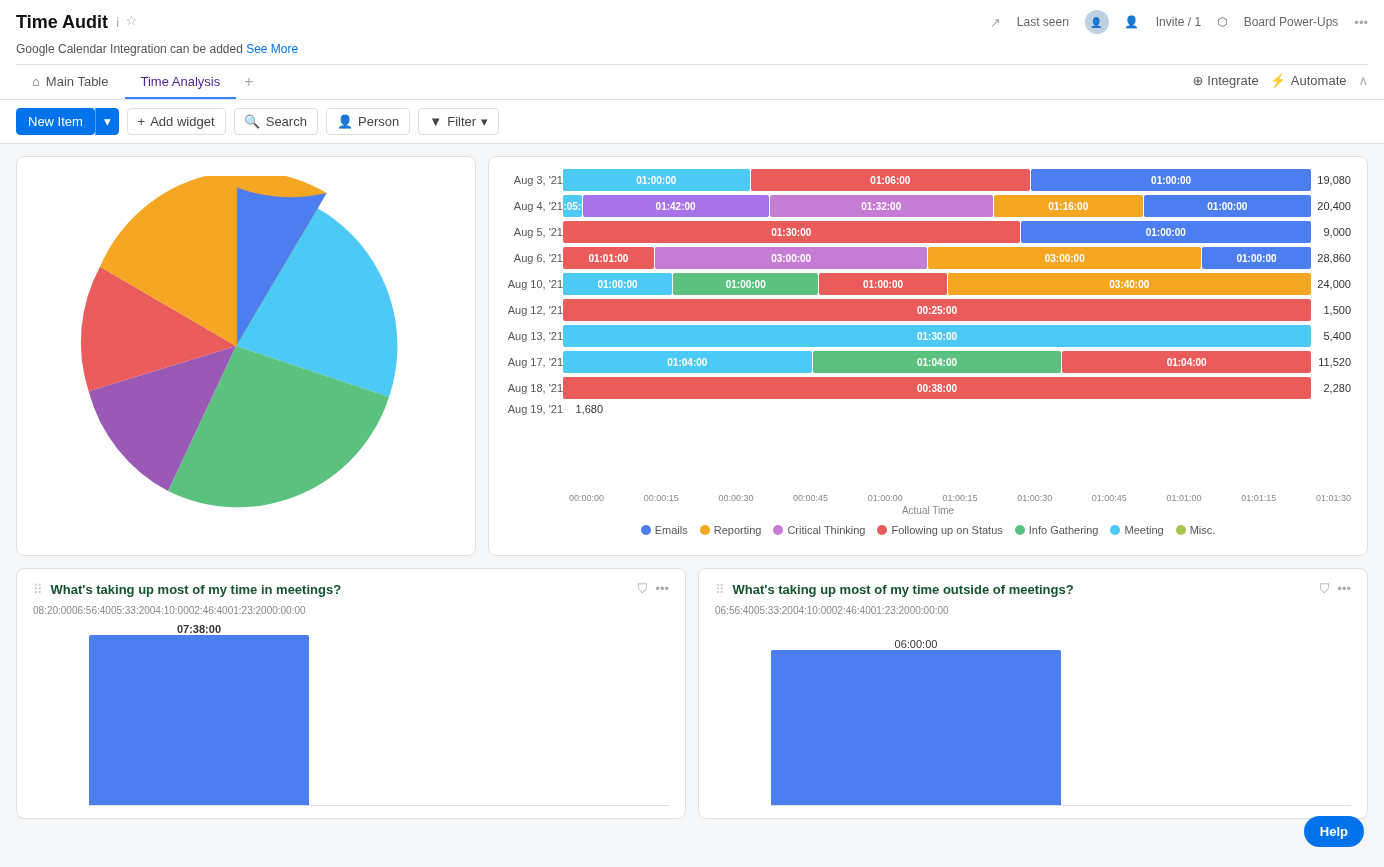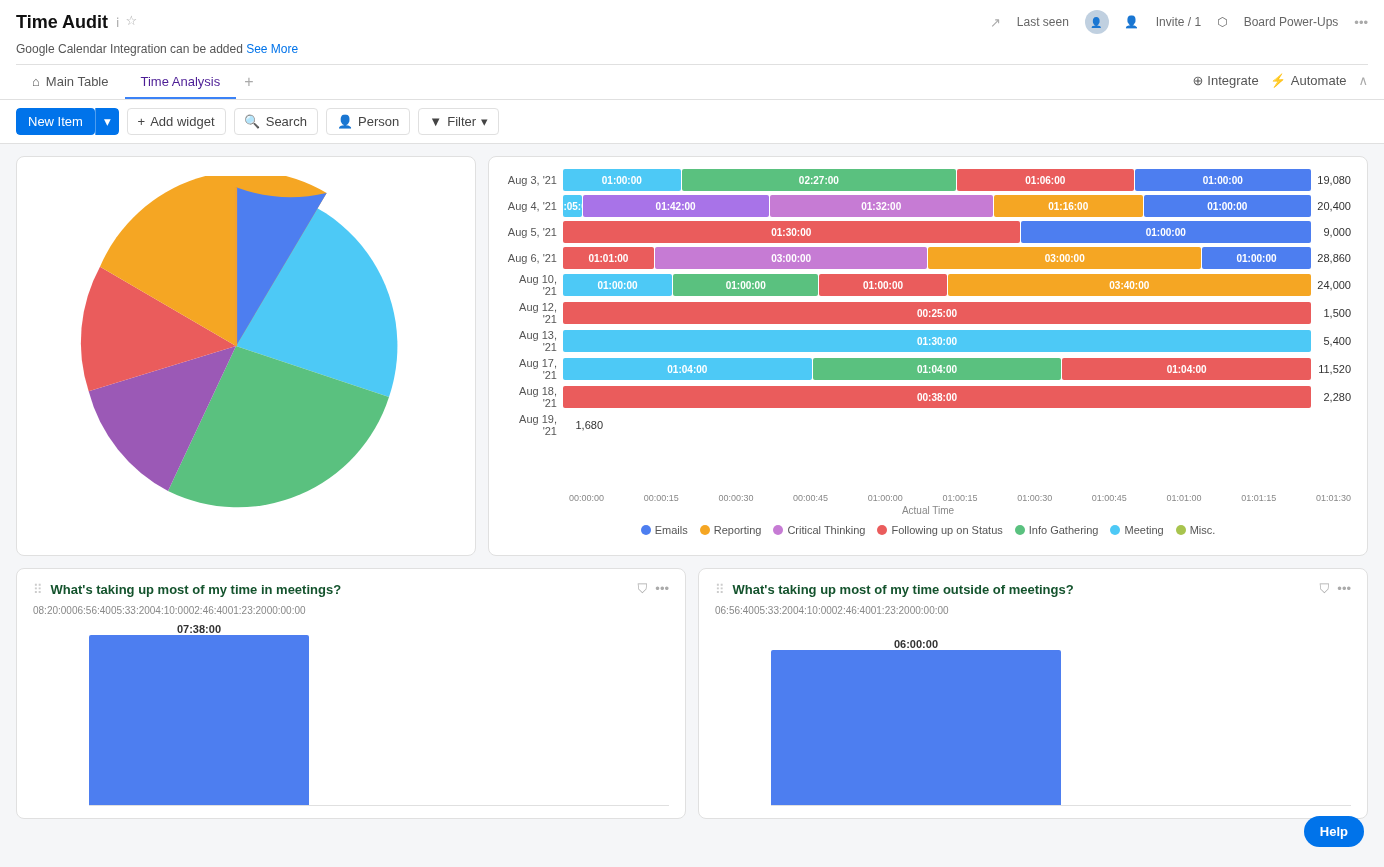--- a/index.html
+++ b/index.html
@@ -37,21 +37,21 @@
     .top-section { display: flex; gap: 12px; height: 400px; }
     .pie-card { background: #fff; border-radius: 8px; border: 1px solid #e0e0e0; width: 460px; flex-shrink: 0; display: flex; align-items: center; justify-content: center; }
     .pie-wrapper { position: relative; width: 360px; height: 360px; }
 
     
     .bar-chart-card { background: #fff; border-radius: 8px; border: 1px solid #e0e0e0; flex: 1; padding: 12px 16px 8px; overflow: hidden; }
 
     
     .gantt-container { height: 320px; overflow-y: auto; }
     .gantt-row { display: flex; align-items: center; margin-bottom: 4px; }
-    .gantt-label { width: 58px; font-size: 11px; color: #555; text-align: right; padding-right: 6px; flex-shrink: 0; }
+    .gantt-label { width: 58px; font-size: 11px; color: #555; text-align: right; flex-shrink: 0; }
     .gantt-bars { flex: 1; display: flex; gap: 1px; height: 22px; }
     .gantt-bar { height: 100%; border-radius: 2px; display: flex; align-items: center; justify-content: center; font-size: 10px; color: #fff; font-weight: 600; overflow: hidden; white-space: nowrap; }
     .gantt-value { width: 40px; font-size: 11px; color: #333; text-align: right; padding-left: 6px; flex-shrink: 0; }
     .gantt-axis { display: flex; padding-left: 64px; margin-top: 4px; }
     .gantt-axis-labels { display: flex; justify-content: space-between; flex: 1; font-size: 9px; color: #888; }
 
     
     .legend { display: flex; gap: 12px; justify-content: center; margin-top: 8px; flex-wrap: wrap; }
     .legend-item { display: flex; align-items: center; gap: 4px; font-size: 11px; color: #555; }
     .legend-dot { width: 10px; height: 10px; border-radius: 50%; }
@@ -172,21 +172,20 @@
         </svg>
       </div>
     </div>
 
     <div class="bar-chart-card">
       <div class="gantt-container" id="gantt-rows">
       <div class="gantt-row">
             <div class="gantt-label">Aug 3, '21</div>
             <div class="gantt-bars">
               <div class="gantt-bar" style="background: rgb(77, 201, 246); flex: 12 1 0%;">01:00:00</div>
-              <div class="gantt-bar" style="background: rgb(90, 193, 127); flex: 28 1 0%;">02:27:00</div>
               <div class="gantt-bar" style="background: rgb(234, 92, 92); flex: 18 1 0%;">01:06:00</div>
               <div class="gantt-bar" style="background: rgb(77, 126, 240); flex: 18 1 0%;">01:00:00</div>
             </div>
             <div class="gantt-value">19,080</div>
           </div>
           <div class="gantt-row">
             <div class="gantt-label">Aug 4, '21</div>
             <div class="gantt-bars">
               <div class="gantt-bar" style="background: rgb(77, 201, 246); flex: 2 1 0%;">00:05:00</div>
               <div class="gantt-bar" style="background: rgb(168, 115, 232); flex: 20 1 0%;">01:42:00</div>
@@ -352,21 +351,21 @@
         <div class="y-axis-labels" id="y-axis-right">
             <div class="y-label">06:56:40</div>
             <div class="y-label">05:33:20</div>
             <div class="y-label">04:10:00</div>
             <div class="y-label">02:46:40</div>
             <div class="y-label">01:23:20</div>
             <div class="y-label">00:00:00</div>
           </div>
         <div style="height:200px; display:flex; align-items:flex-end; gap:4px;">
           <div style="display:flex; flex-direction:column; align-items:center;">
-            <span style="font-size:11px; font-weight:700; color:#333;">06:00:00</span>
+            <span style="font-size:11px; font-weight:400; color:#333;">06:00:00</span>
             <div style="background:#4d7ef0; width:290px; height:155px; border-radius:2px 2px 0 0;"></div>
           </div>
         </div>
         <div style="border-top: 1px solid #e0e0e0; margin-top:0;"></div>
       </div>
     </div>
   </div>
 </div>
 
 <button class="help-btn">Help</button>

